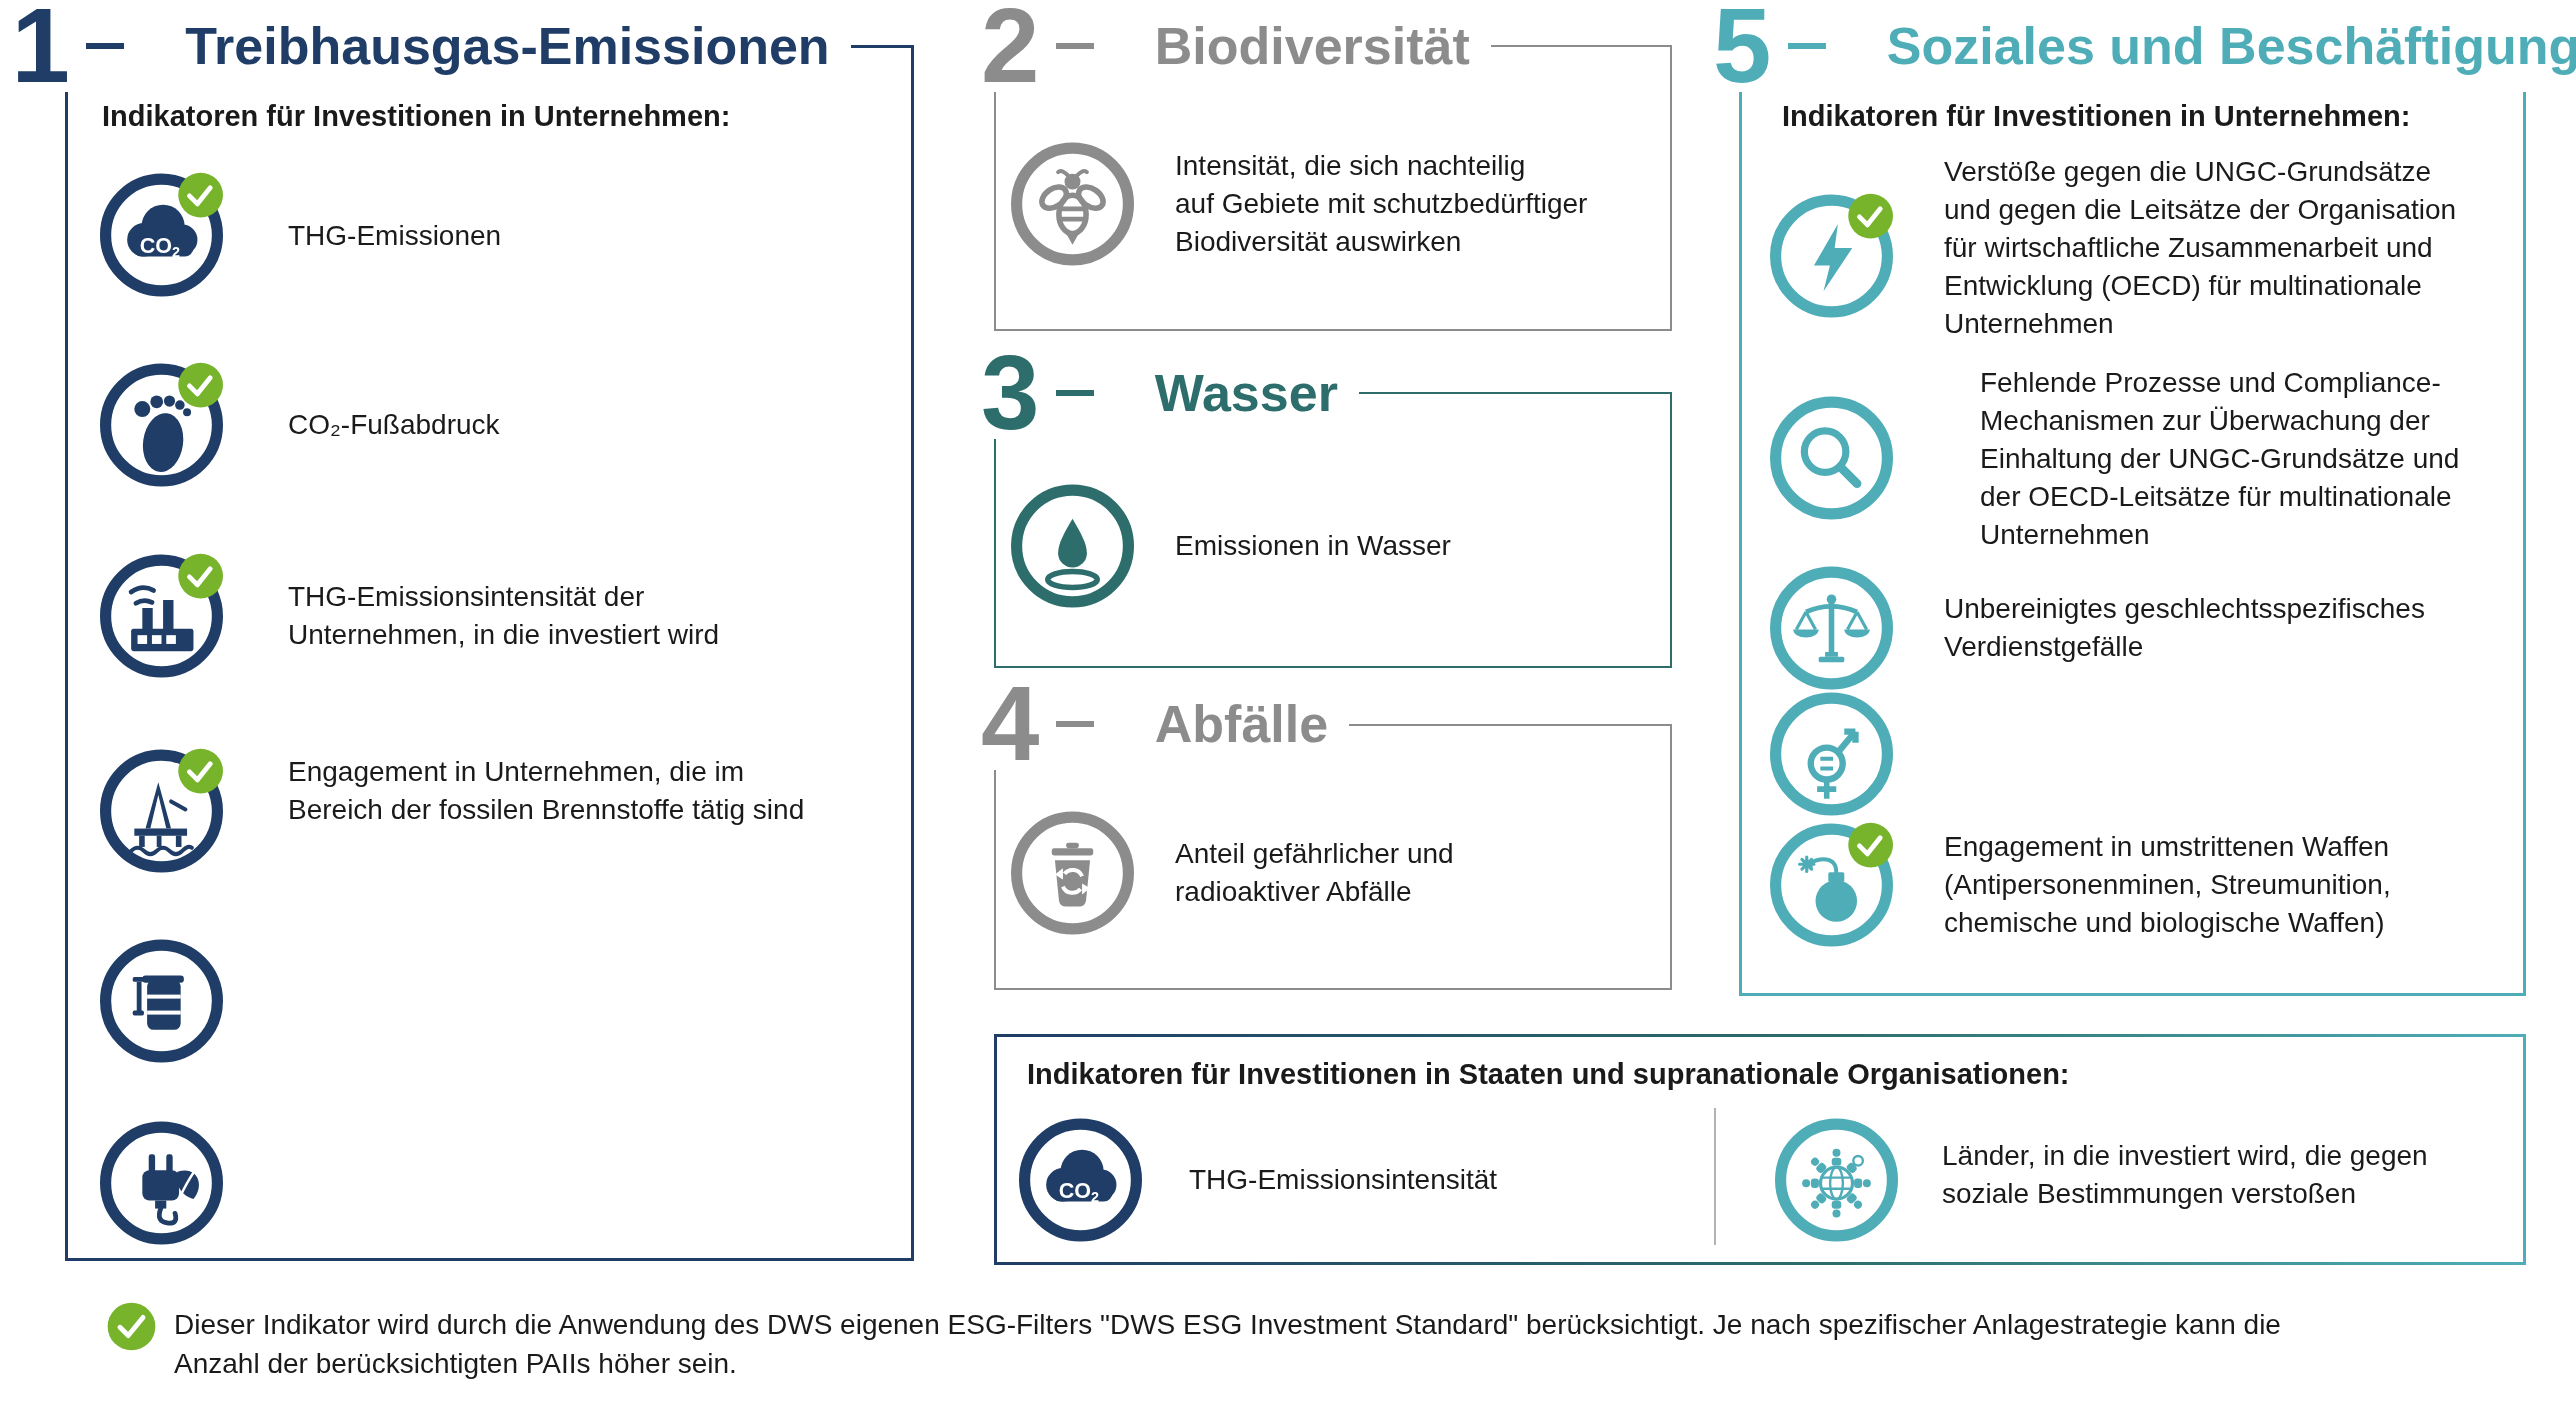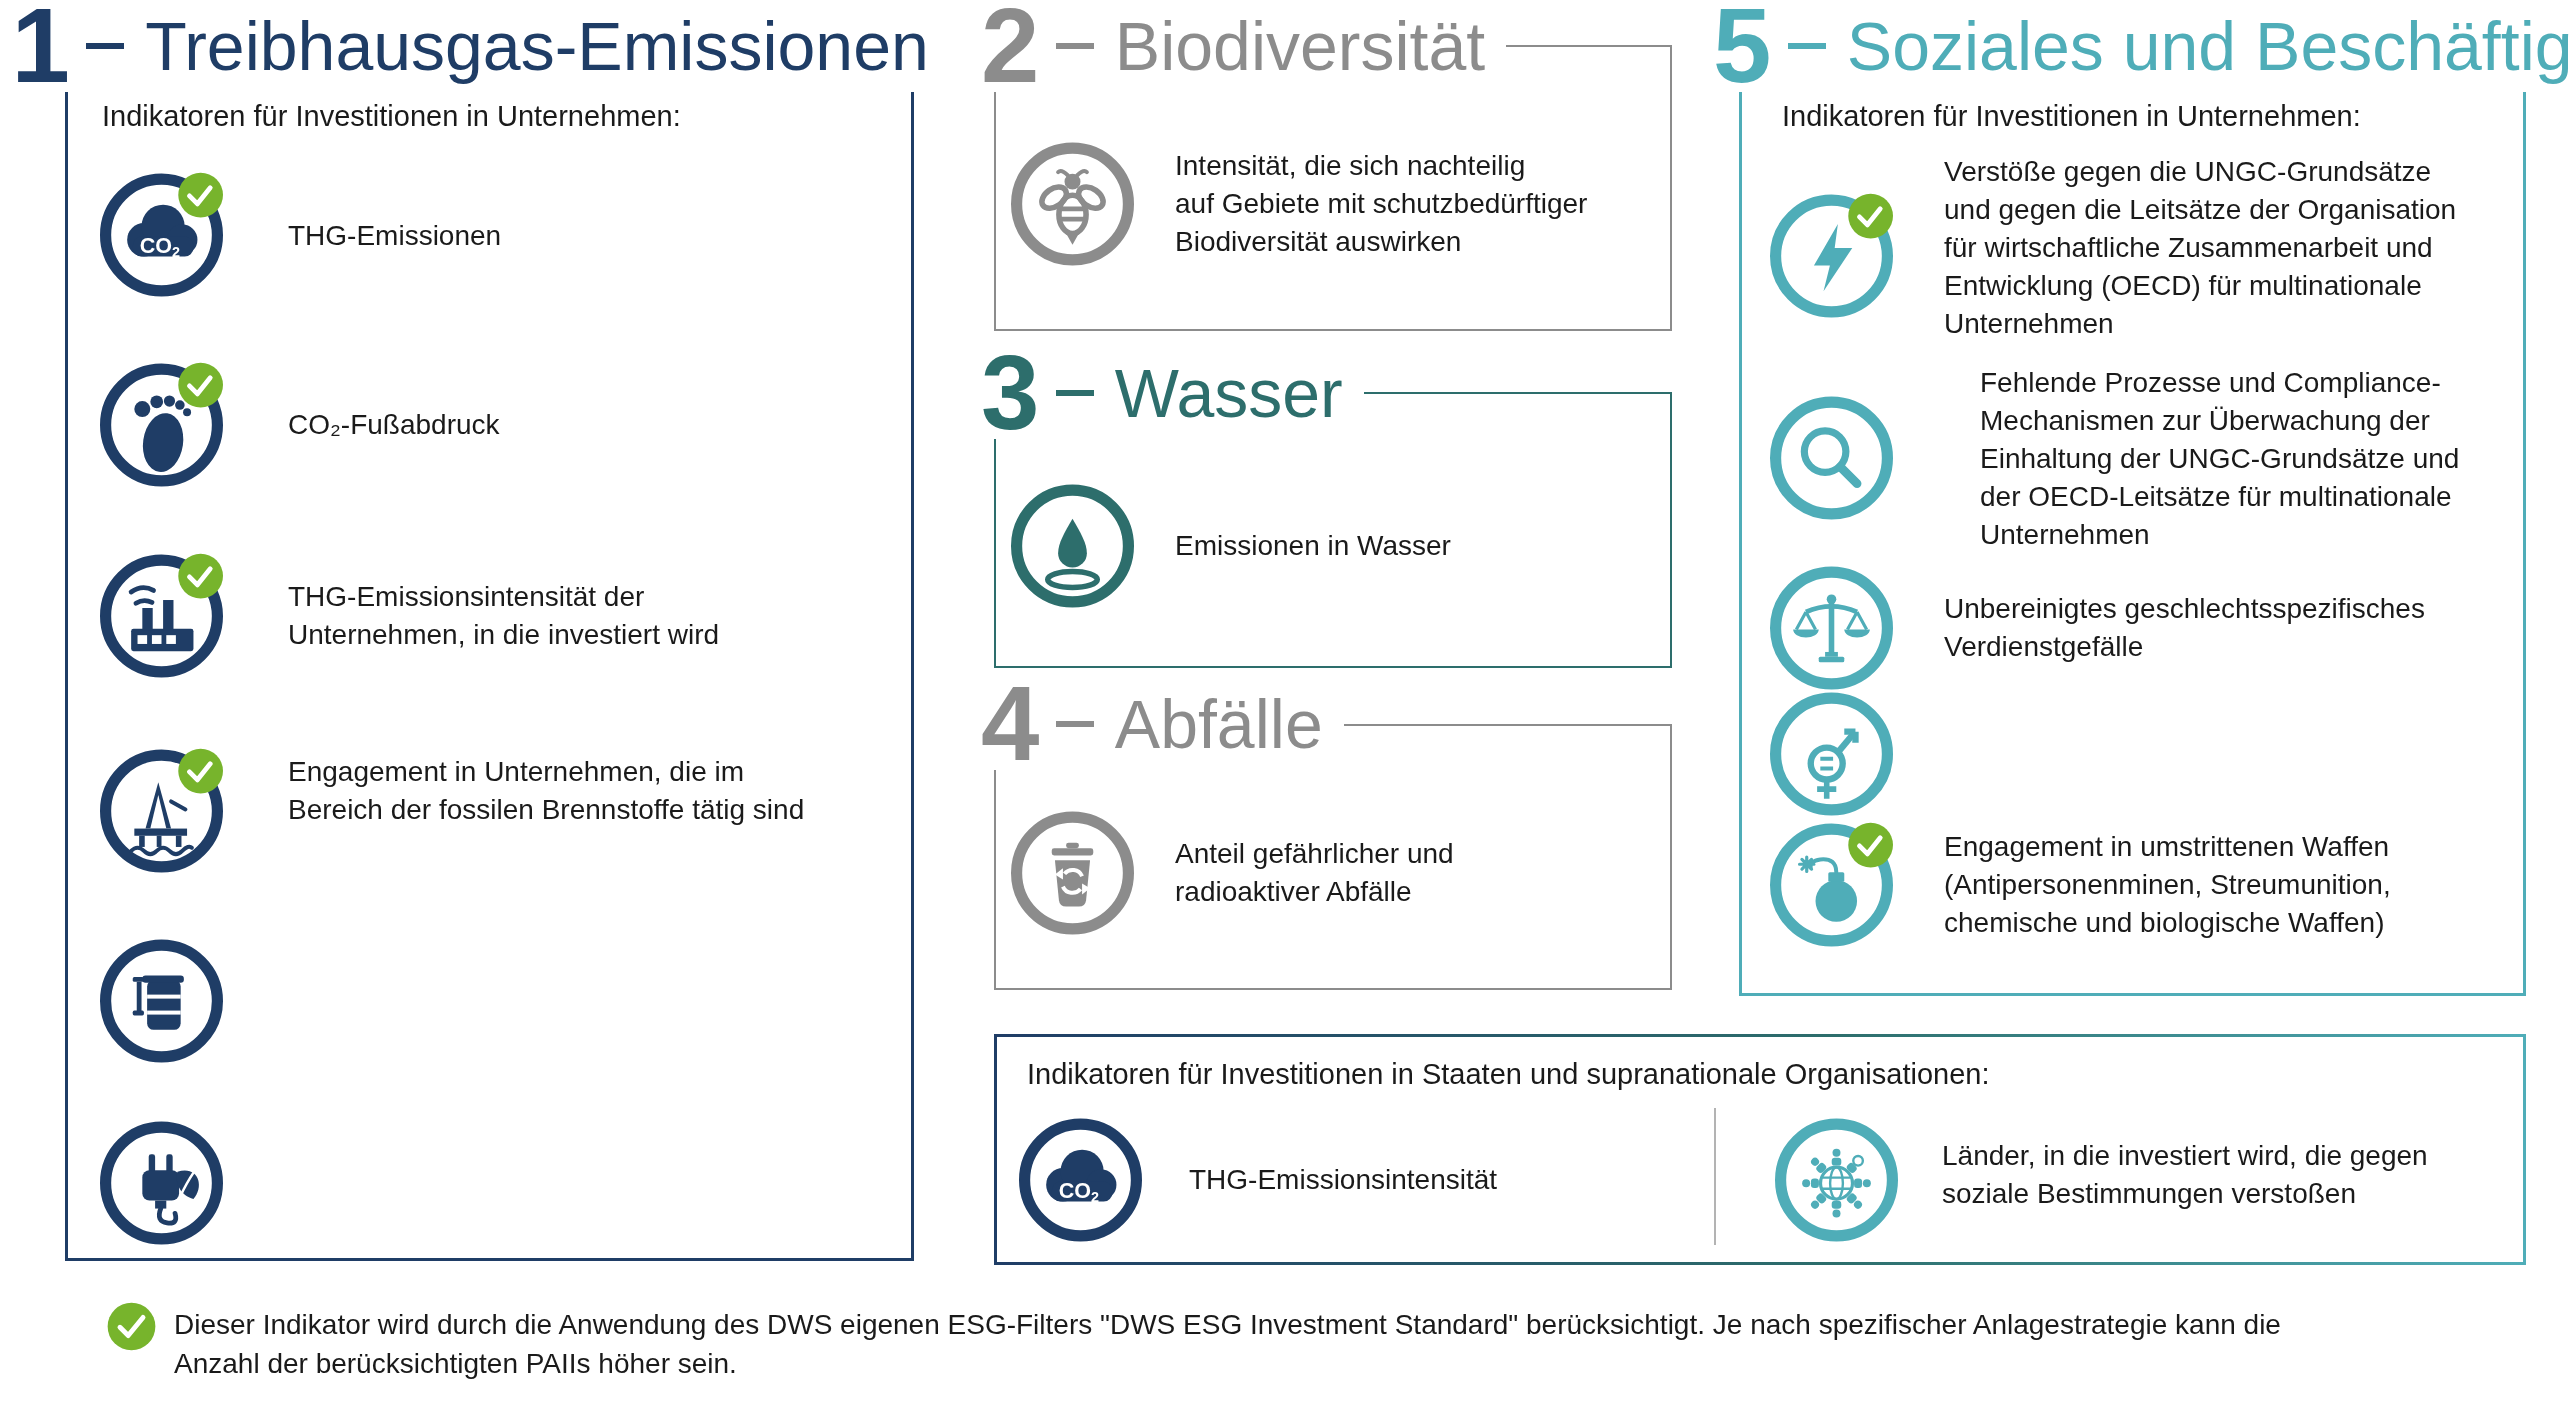--- a/index.html
+++ b/index.html
@@ -11,26 +11,26 @@
   .box.b2{left:994px;top:45px;width:678px;height:286px;border:2.5px solid #8c8c8c;}
   .box.b3{left:994px;top:392px;width:678px;height:276px;border:2.5px solid #2d6e6c;}
   .box.b4{left:994px;top:724px;width:678px;height:266px;border:2.5px solid #8c8c8c;}
   .box.b5{left:1739px;top:45px;width:787px;height:951px;border:3.3px solid #4fadb8;}
   .box.b6{left:994px;top:1034px;width:1532px;height:231px;border:3.3px solid;
           border-image:linear-gradient(90deg,#1f3d66 0%,#2d6e6c 55%,#4fadb8 100%) 1;}
   .sec-title{position:absolute;display:flex;align-items:center;background:#fff;
              height:92px;padding-right:21px;z-index:5;white-space:nowrap;}
   .sec-num{font-size:105px;font-weight:bold;line-height:92px;}
   .sec-dash{width:38px;height:5.7px;margin:0 21px 0 16.4px;}
-  .sec-text{font-size:68px;font-weight:normal;line-height:52px;}
+  .sec-text{font-size:52px;font-weight:bold;line-height:52px;margin-left:40px;}
   .c-navy{color:#1f3d66;} .bg-navy{background:#1f3d66;}
   .c-gray{color:#8c8c8c;} .bg-gray{background:#8c8c8c;}
   .c-tealdark{color:#2d6e6c;} .bg-tealdark{background:#2d6e6c;}
   .c-teallight{color:#4fadb8;} .bg-teallight{background:#4fadb8;}
-  .heading{position:absolute;font-size:29px;font-weight:normal;z-index:4;white-space:nowrap;}
+  .heading{position:absolute;font-size:29px;font-weight:bold;z-index:4;white-space:nowrap;}
   .item-icon{position:absolute;width:131px;height:131px;transform:translateY(-50%);z-index:3;}
   .item-text{position:absolute;font-size:28px;line-height:38px;white-space:pre-line;
              transform:translateY(-50%);z-index:3;}
   .divider{position:absolute;width:1.6px;background:#b3b3b3;}
   .foot-icon{position:absolute;width:51px;height:51px;}
 </style>
 </head>
 <body>
 
 <div class="canvas">

